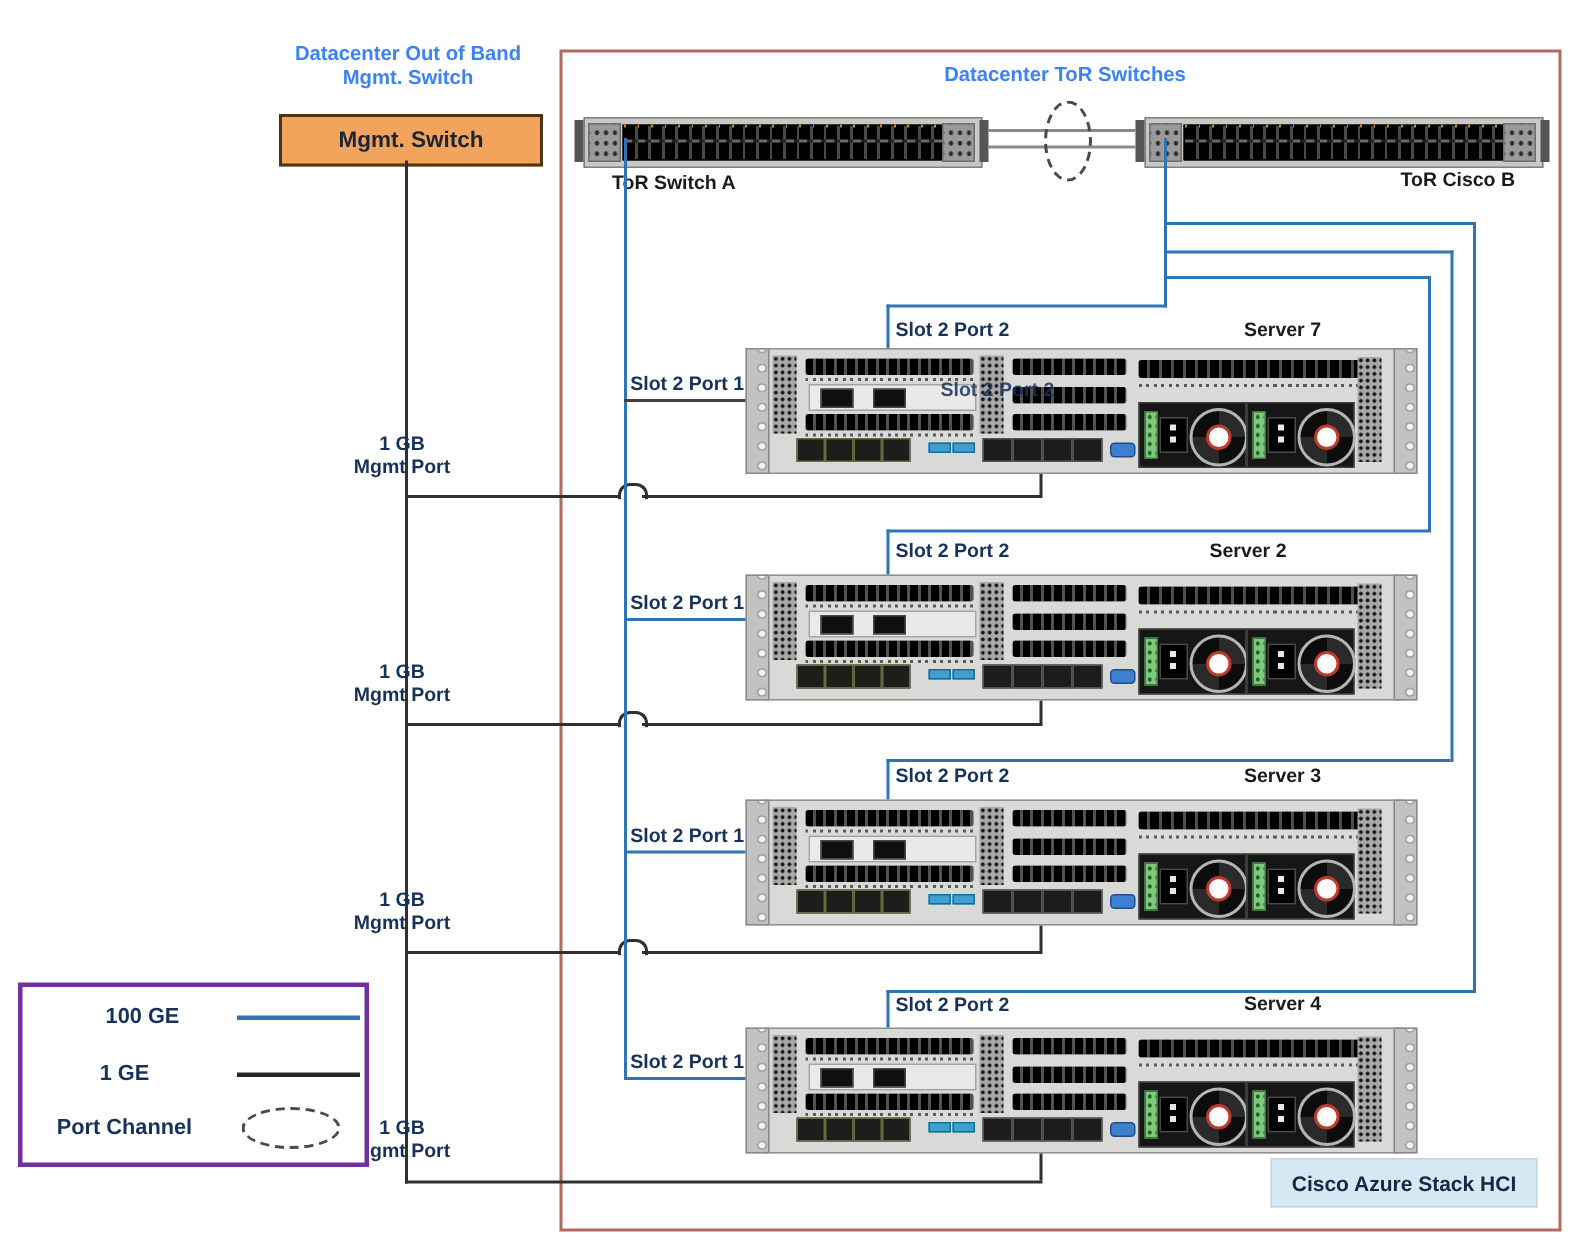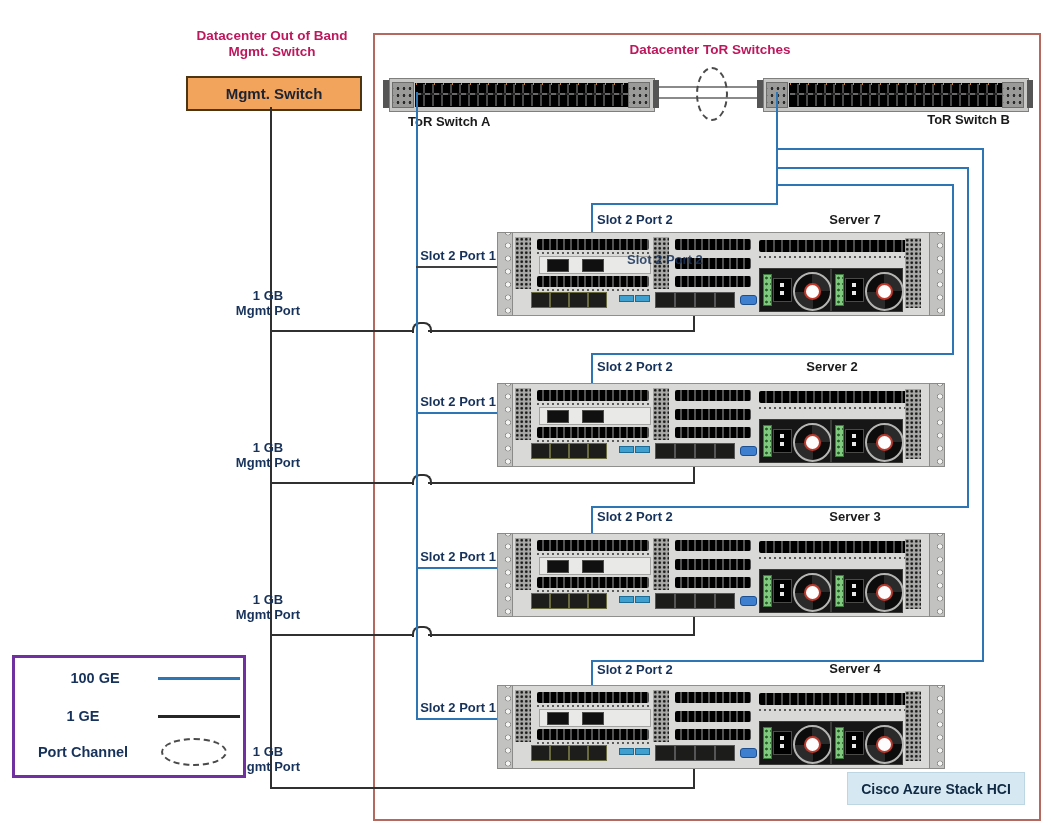--- a/index.html
+++ b/index.html
@@ -1,20 +1,20 @@
 <!DOCTYPE html>
 <html><head>
 <meta charset="utf-8">
 <style>
   html,body{margin:0;padding:0;background:#fff;}
   body{width:1051px;height:833px;position:relative;overflow:hidden;
        font-family:"Liberation Sans",sans-serif;}
   .abs{position:absolute;}
   
-  .cap{font-size:13.5px;font-weight:600;color:#be185d;text-align:center;line-height:16px;white-space:pre-line;}
+  .cap{font-size:13.5px;font-weight:600;color:#3b82f6;text-align:center;line-height:16px;white-space:pre-line;}
   .lbl{font-size:13px;font-weight:700;color:#17325a;line-height:15px;white-space:pre-line;}
   .blk{color:#1a1a1a;}
   .ctr{text-align:center;}
   .rgt{text-align:right;}
   
   .ln{position:absolute;}
   .ln.h{height:2px;}
   .ln.v{width:2px;}
   .blue{background:#2e75b6;}
   .blkln{background:#303030;}
@@ -99,21 +99,21 @@
 <div class="abs tor" style="left:757px;top:78px;">
   <div class="chassis"></div>
   <div class="cap-l"></div>
   <div class="cap-r"></div>
   <div class="mod" style="left:9px;"></div>
   <div class="ports"></div>
   <div class="mod" style="left:245px;"></div>
 </div>
 
 <div class="abs lbl blk" style="left:408px;top:114px;">ToR Switch A</div>
-<div class="abs lbl blk rgt" style="left:880px;top:112px;width:130px;">ToR Switch B</div>
+<div class="abs lbl blk rgt" style="left:880px;top:112px;width:130px;">ToR Cisco B</div>
 
 <div class="ln grayln" style="left:659px;top:86px;width:98px;"></div>
 <div class="ln grayln" style="left:659px;top:97px;width:98px;"></div>
 <div class="pcellipse" style="left:696px;top:67px;width:28px;height:50px;"></div>
 
 <div class="ln v blkln" style="left:270px;top:107px;height:682px;"></div>
 
 <div class="ln h blkln" style="left:270px;top:330px;width:142px;"></div>
 <div class="ln h blkln" style="left:428px;top:330px;width:267px;"></div>
 <div class="hop" style="left:412px;top:322px;"></div>

